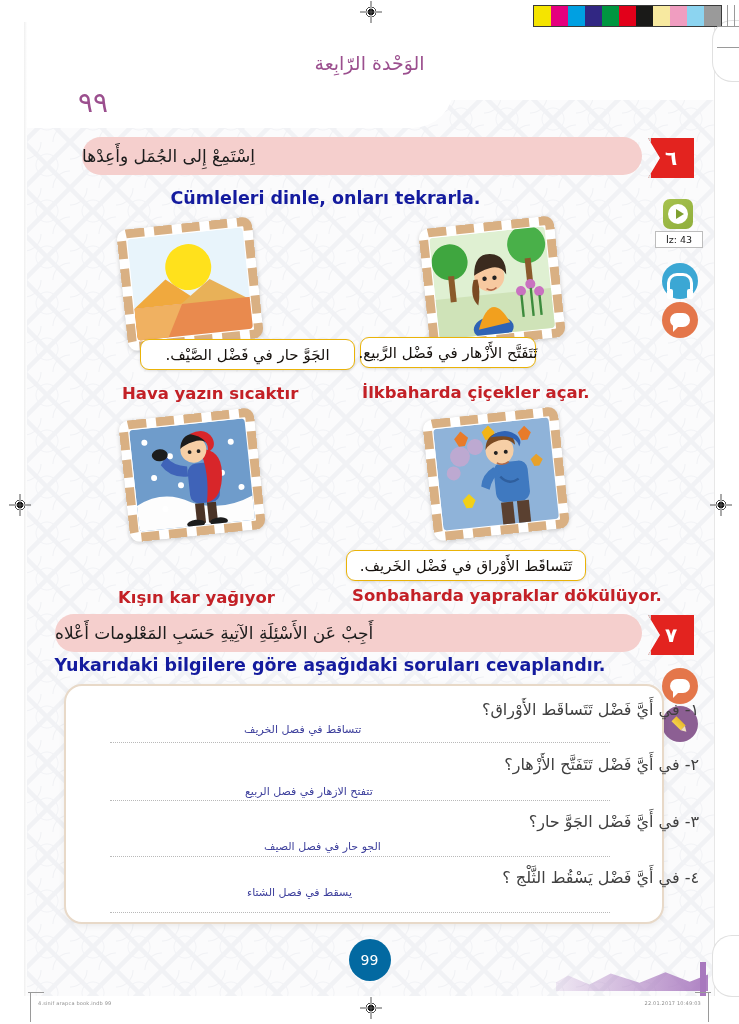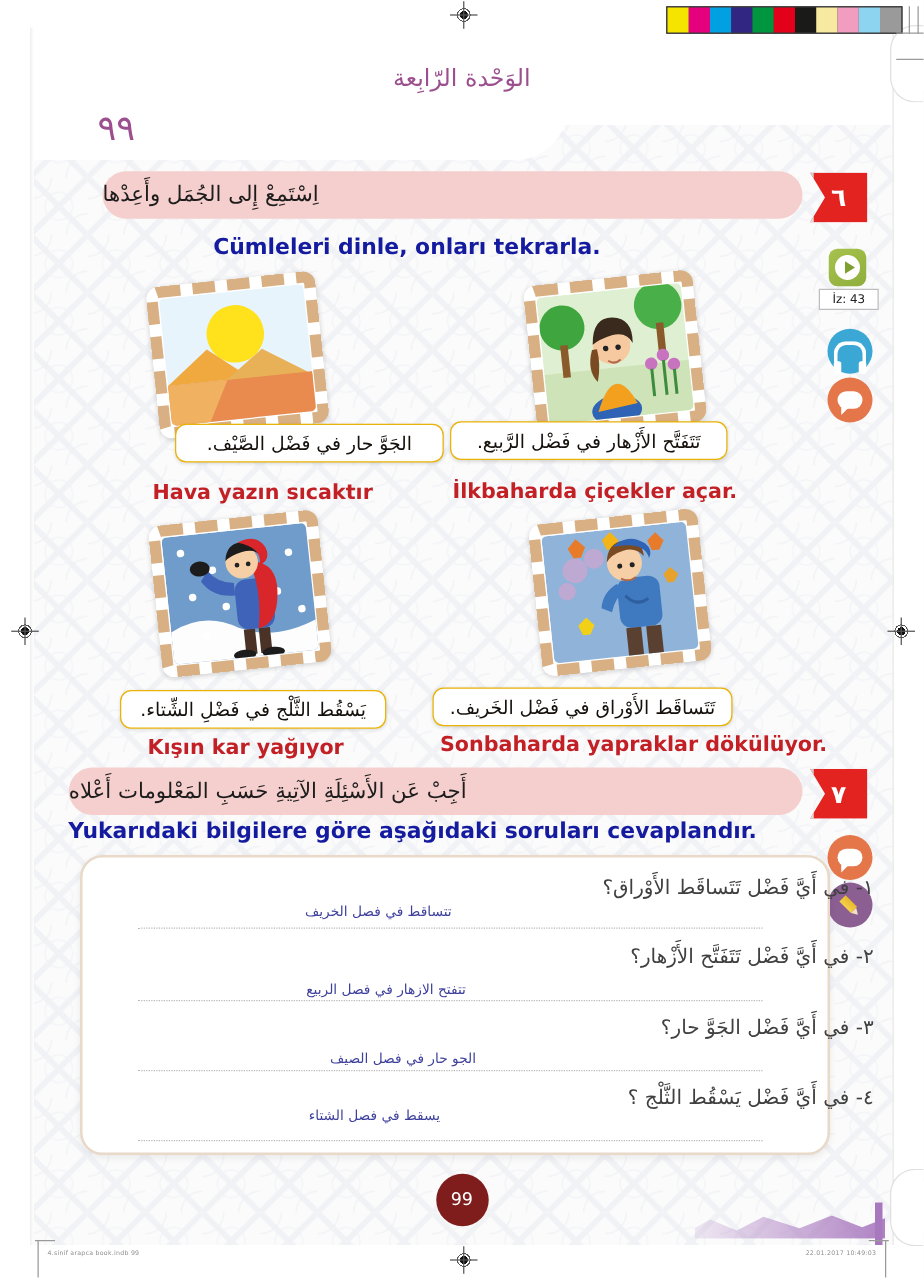--- a/index.html
+++ b/index.html
@@ -132,21 +132,21 @@
   .c2{left:424px;top:222px;}
   .c3{left:124px;top:414px;}
   .c4{left:428px;top:413px;}
 
   
   .sbox{position:absolute;height:31px;background:#fff;border:1px solid #eab308;
     border-radius:9px;box-shadow:0 1px 3px rgba(0,0,0,.13);
     display:flex;align-items:center;justify-content:center;direction:rtl;padding:0 12px;
     box-sizing:border-box;font-size:15px;color:#15100c;white-space:nowrap;}
   .s1{left:140px;top:339px;width:215px;}
-  .s2{left:360px;top:337px;width:222px;}
+  .s2{left:360px;top:337px;width:176px;}
   .s3{left:96px;top:552px;width:213px;}
   .s4{left:346px;top:550px;width:240px;}
 
   .tr-cap{position:absolute;color:#c32026;font-weight:bold;font-size:16.5px;white-space:nowrap;}
   .t1{left:122px;top:384px;}
   .t2{left:362px;top:383px;}
   .t3{left:118px;top:588px;}
   .t4{left:352px;top:586px;}
 
   
@@ -167,21 +167,21 @@
   .a4{left:247px;top:886px;}
 
   .dotline{position:absolute;height:0;border-top:1px dotted #b9b9b9;}
   .dl1{left:110px;top:742px;width:500px;}
   .dl2{left:110px;top:800px;width:500px;}
   .dl3{left:110px;top:856px;width:500px;}
   .dl4{left:110px;top:912px;width:500px;}
 
   
   .pagebadge{position:absolute;left:50%;transform:translateX(-50%);top:939px;
-    width:42px;height:42px;border-radius:50%;background:#7f1d1d;color:#fff;
+    width:42px;height:42px;border-radius:50%;background:#0369a1;color:#fff;
     display:flex;align-items:center;justify-content:center;font-size:14px;}
   .brush{position:absolute;left:556px;top:969px;width:152px;height:22px;
     background:linear-gradient(90deg,rgba(168,120,190,.15),rgba(168,120,190,.92));
     clip-path:polygon(0 60%,8% 30%,22% 70%,36% 20%,55% 62%,72% 15%,88% 58%,100% 25%,100% 100%,0 100%);}
   .brush2{position:absolute;left:700px;top:962px;width:6px;height:34px;background:#a878be;}
   .footer-left{position:absolute;left:38px;top:1000px;font-size:5px;color:#8d8d8d;letter-spacing:.2px;}
   .footer-right{position:absolute;right:38px;top:1000px;font-size:5px;color:#8d8d8d;letter-spacing:.2px;}
   .footer-rule{position:absolute;left:28px;top:992px;width:16px;height:1px;background:#9a9a9a;}
   .footer-rule2{position:absolute;left:30px;top:992px;width:1px;height:30px;background:#9a9a9a;}
   .footer-rule3{position:absolute;right:30px;top:992px;width:1px;height:30px;background:#9a9a9a;}
@@ -359,21 +359,20 @@
         <rect x="76" y="80" width="12" height="24" fill="#5a4030"></rect>
       </svg>
     </div>
   </div>
 
   <div class="sbox s1">الجَوَّ حار في فَضْل الصَّيْف.</div>
   <div class="sbox s2">تَتَفَتَّح الأَزْهار في فَضْل الرَّبيع.</div>
   <div class="tr-cap t1">Hava yazın sıcaktır</div>
   <div class="tr-cap t2">İlkbaharda çiçekler açar.</div>
 
-  <div class="sbox s3">يَسْقُط الثَّلْج في فَضْلِ الشِّتاء.</div>
   <div class="sbox s4">تَتَساقَط الأَوْراق في فَضْل الخَريف.</div>
   <div class="tr-cap t3">Kışın kar yağıyor</div>
   <div class="tr-cap t4">Sonbaharda yapraklar dökülüyor.</div>
 
   <div class="banner b7">
     <span class="ar">أَجِبْ عَن الأَسْئِلَةِ الآتِيةِ حَسَبِ المَعْلومات أَعْلاه</span>
   </div>
   <div class="flag f7">٧</div>
   <div class="tr-line tr7">Yukarıdaki bilgilere göre aşağıdaki soruları cevaplandır.</div>
 

